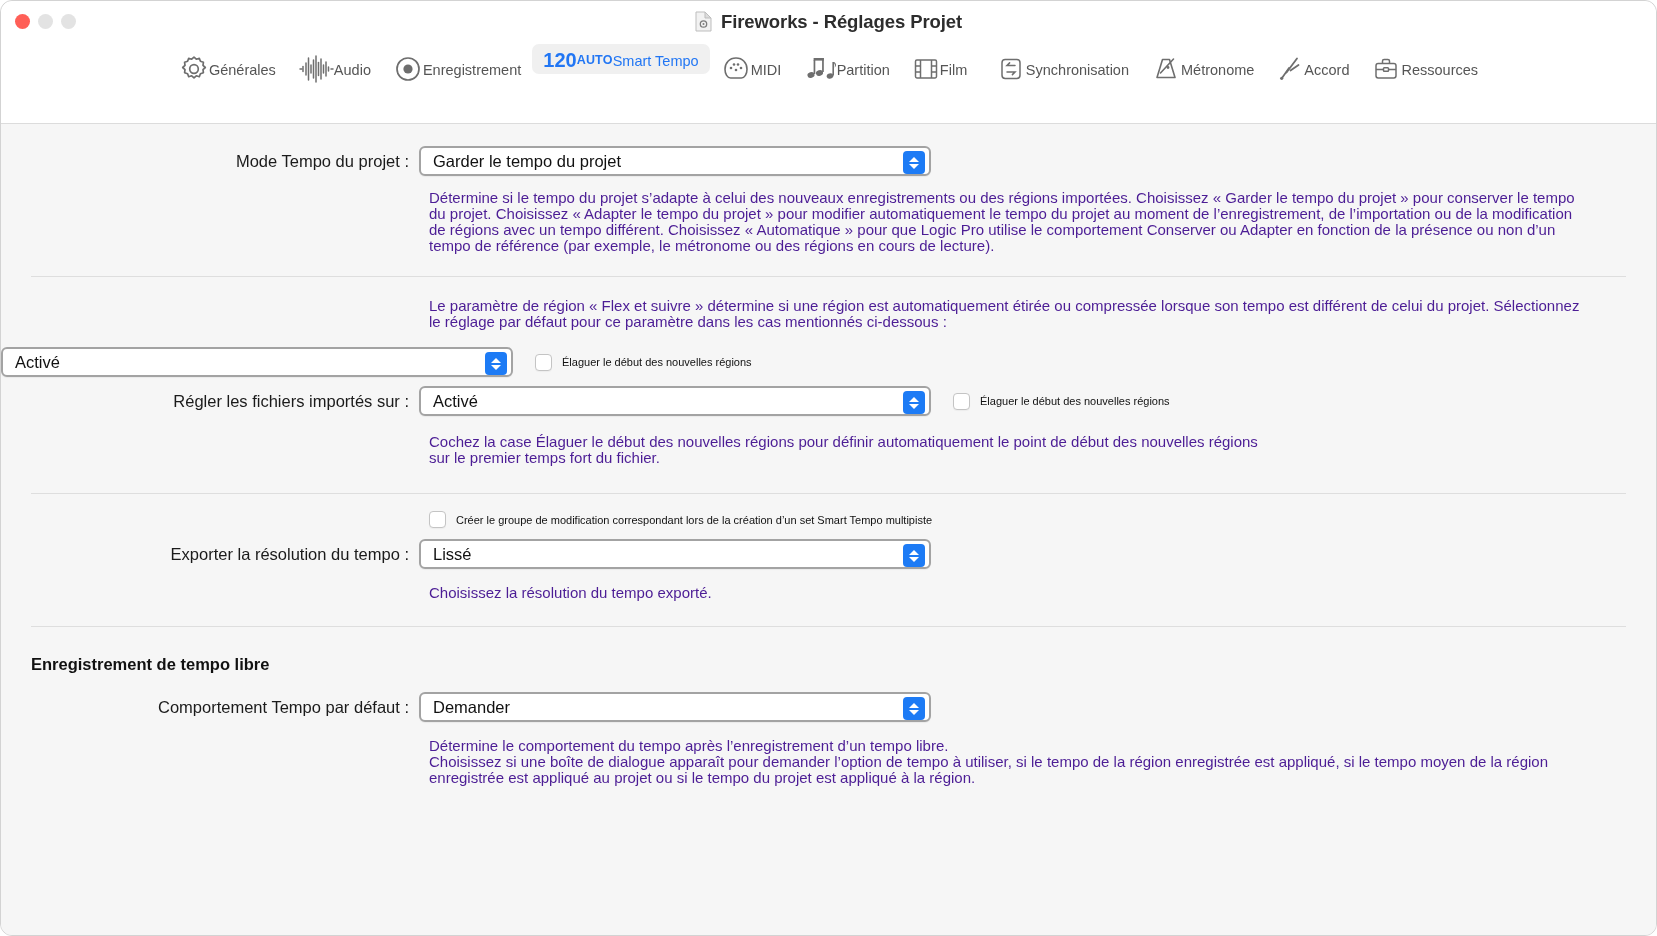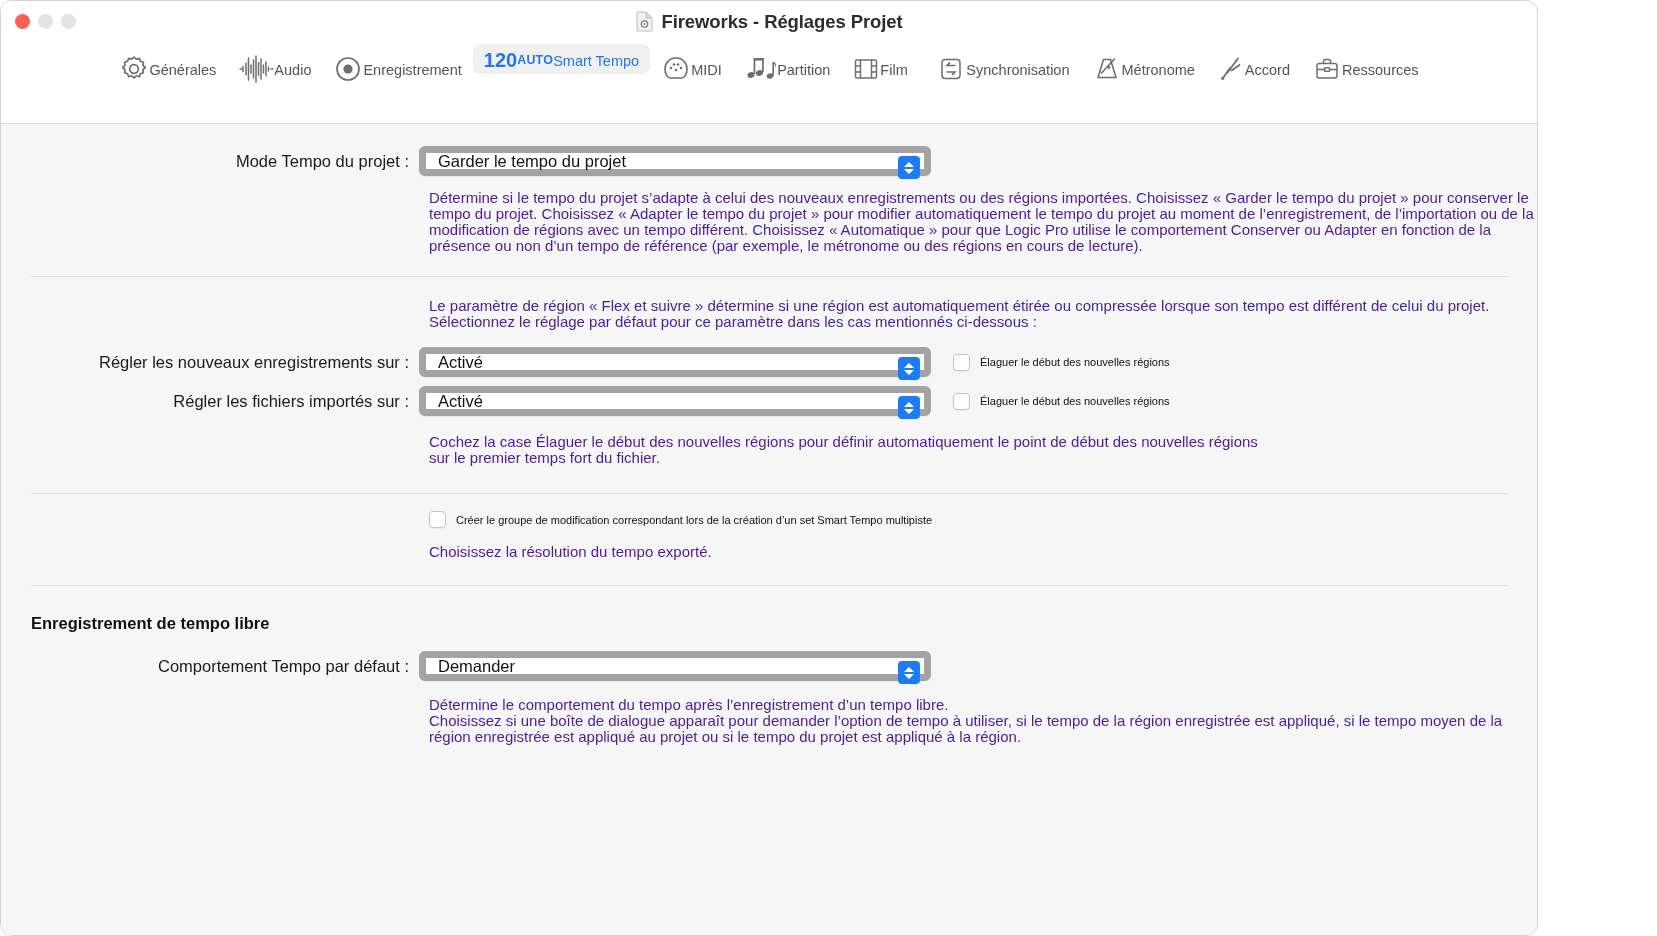--- a/index.html
+++ b/index.html
@@ -7,21 +7,21 @@
     margin: 0;
     padding: 0;
     background: #ffffff;
   }
   body {
     font-family: "Liberation Sans", "DejaVu Sans", sans-serif;
     -webkit-font-smoothing: antialiased;
   }
   .window {
     position: relative;
-    width: 1538px;
+    width: 1657px;
     height: 936px;
     box-sizing: border-box;
     background: #f6f6f6;
     border-radius: 12px;
     overflow: hidden;
     border: 1px solid #d3d3d3;
   }
 
   
   .titlebar {
@@ -147,21 +147,21 @@
     font-size: 16.5px;
     color: #1b1b1b;
   }
   .field-col { flex: 1; display: flex; align-items: center; }
 
   .popup {
     position: relative;
     width: 512px;
     height: 30px;
     background: #ffffff;
-    border: 7px solid #a3a3a3;
+    border: 2px solid #a3a3a3;
     border-radius: 6px;
     box-shadow: 0 1px 1px rgba(0,0,0,0.05);
     display: flex;
     align-items: center;
     box-sizing: border-box;
     cursor: default;
   }
   .popup-value {
     padding-left: 12px;
     font-size: 16.5px;
@@ -416,21 +416,20 @@
     </div>
 
     <div class="divider" style="margin-top:22px;"></div>
 
 
     <div class="help-wrap" style="padding-top:21px;">
       <div class="helptext">Le paramètre de région « Flex et suivre » détermine si une région est automatiquement étirée ou compressée lorsque son tempo est différent de celui du projet. Sélectionnez le réglage par défaut pour ce paramètre dans les cas mentionnés ci-dessous :</div>
     </div>
 
     <div class="row" style="padding-top:17px;">
-      <div class="label-col">Régler les nouveaux enregistrements sur :</div>
       <div class="field-col">
         <div class="popup">
           <span class="popup-value">Activé</span>
           <span class="popup-arrows">
               <span class="up"></span>
               <span class="down"></span>
             </span>
         </div>
         <div class="checkbox-row">
           <span class="checkbox"></span>
@@ -467,20 +466,32 @@
     <div class="row" style="padding-top:17px;">
       <div class="label-col"></div>
       <div class="field-col">
         <div class="checkbox-row" style="margin-left:10px;">
           <span class="checkbox"></span>
           <span class="checkbox-label">Créer le groupe de modification correspondant lors de la création d’un set Smart Tempo multipiste</span>
         </div>
       </div>
     </div>
 
+    <div class="row" style="padding-top:11px;">
+      <div class="label-col">Exporter la résolution du tempo :</div>
+      <div class="field-col">
+        <div class="popup">
+          <span class="popup-value">Lissé</span>
+          <span class="popup-arrows">
+              <span class="up"></span>
+              <span class="down"></span>
+            </span>
+        </div>
+      </div>
+    </div>
 
     <div class="help-wrap" style="padding-top:16px;">
       <div class="helptext">Choisissez la résolution du tempo exporté.</div>
     </div>
 
     <div class="divider" style="margin-top:25px;"></div>
 
     <div class="section-title" style="padding-top:28px;">Enregistrement de tempo libre</div>
 
     <div class="row" style="padding-top:18px;justify-content:flex-end;">

